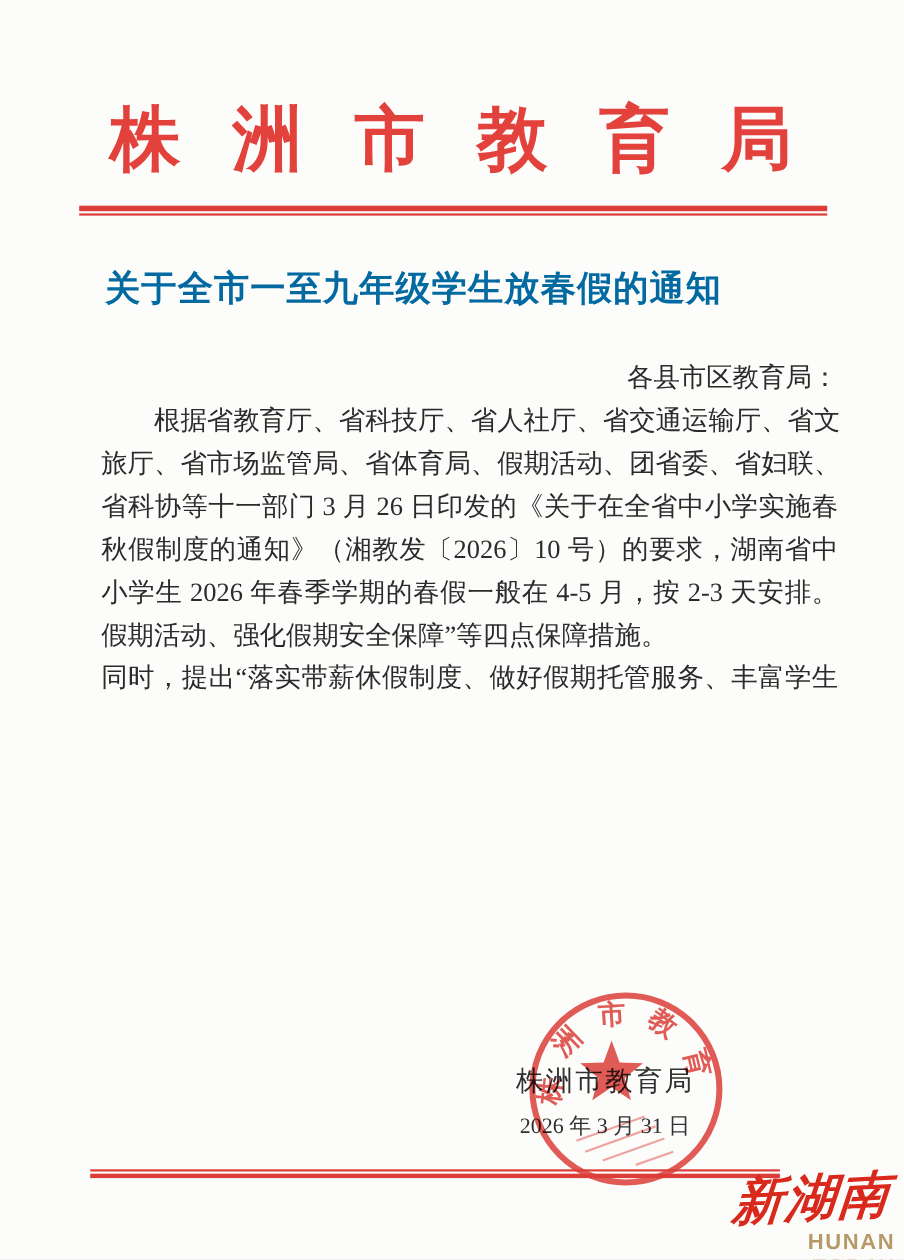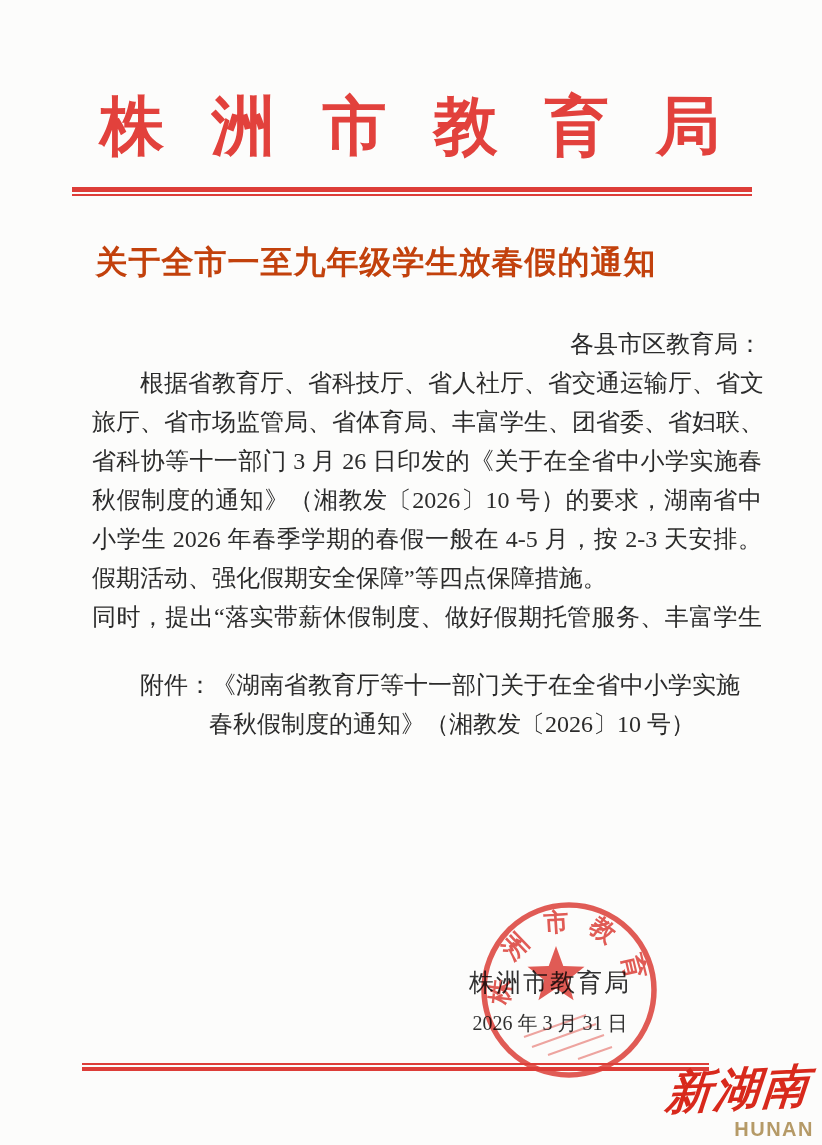--- a/index.html
+++ b/index.html
@@ -20,21 +20,21 @@
     color:#e2413c;
   }
   .sep-top{position:absolute;left:72px;top:187px;width:680px;}
   .sep-top .thick{height:4.5px;background:#dd3d38;}
   .sep-top .gap{height:2.5px;}
   .sep-top .thin{height:1.5px;background:#dd3d38;}
   
   .doc-title{
     position:absolute;left:0;top:241px;width:752px;
     text-align:center;font-size:32px;font-weight:bold;
-    color:#c2410c;letter-spacing:1px;
+    color:#0369a1;letter-spacing:1px;
   }
   
   .body-block{
     position:absolute;left:92px;top:325px;width:670px;
     font-size:24px;line-height:39px;color:#2b2b2b;
   }
   .salutation{text-align:right;}
   .para .line{text-align:justify;text-align-last:justify;white-space:nowrap;}
   .para .line.last{text-align-last:left;}
   .para .line.indent{text-indent:2em;}
@@ -93,31 +93,27 @@
     <div class="gap"></div>
     <div class="thin"></div>
   </div>
 
   <div class="doc-title">关于全市一至九年级学生放春假的通知</div>
 
   <div class="body-block">
     <div class="salutation">各县市区教育局：</div>
     <div class="para">
         <div class="line indent">根据省教育厅、省科技厅、省人社厅、省交通运输厅、省文</div>
-        <div class="line">旅厅、省市场监管局、省体育局、丰富学生、团省委、省妇联、</div>
+        <div class="line">旅厅、省市场监管局、省体育局、假期活动、团省委、省妇联、</div>
         <div class="line">省科协等十一部门 3 月 26 日印发的《关于在全省中小学实施春</div>
         <div class="line">秋假制度的通知》（湘教发〔2026〕10 号）的要求，湖南省中</div>
         <div class="line">小学生 2026 年春季学期的春假一般在 4-5 月，按 2-3 天安排。</div>
         <div class="line last">假期活动、强化假期安全保障”等四点保障措施。</div>
         <div class="line">同时，提出“落实带薪休假制度、做好假期托管服务、丰富学生</div>
       </div>
-    <div class="attachment">
-      <div class="att-l1">附件：《湖南省教育厅等十一部门关于在全省中小学实施</div>
-      <div class="att-l2">春秋假制度的通知》（湘教发〔2026〕10 号）</div>
-    </div>
   </div>
 
   <div class="sig-org">株洲市教育局</div>
   <div class="sig-date">2026 年 3 月 31 日</div>
 
   <svg class="seal" viewBox="0 0 182 182" xmlns="http://www.w3.org/2000/svg">
     <circle cx="91" cy="91" r="85" fill="none" stroke="#e0453e" stroke-width="5.5"></circle>
     <polygon fill="#e0453e" points="78,47 85.3,66.9 106.5,67.7 89.9,80.9 95.6,101.3 78,89.5 60.4,101.3 66.1,80.9 49.5,67.7 70.7,66.9"></polygon>
     <defs>
       <path id="sealArc" d="M 34.6 111.5 A 60 60 0 1 1 147.4 111.5" fill="none"></path>

